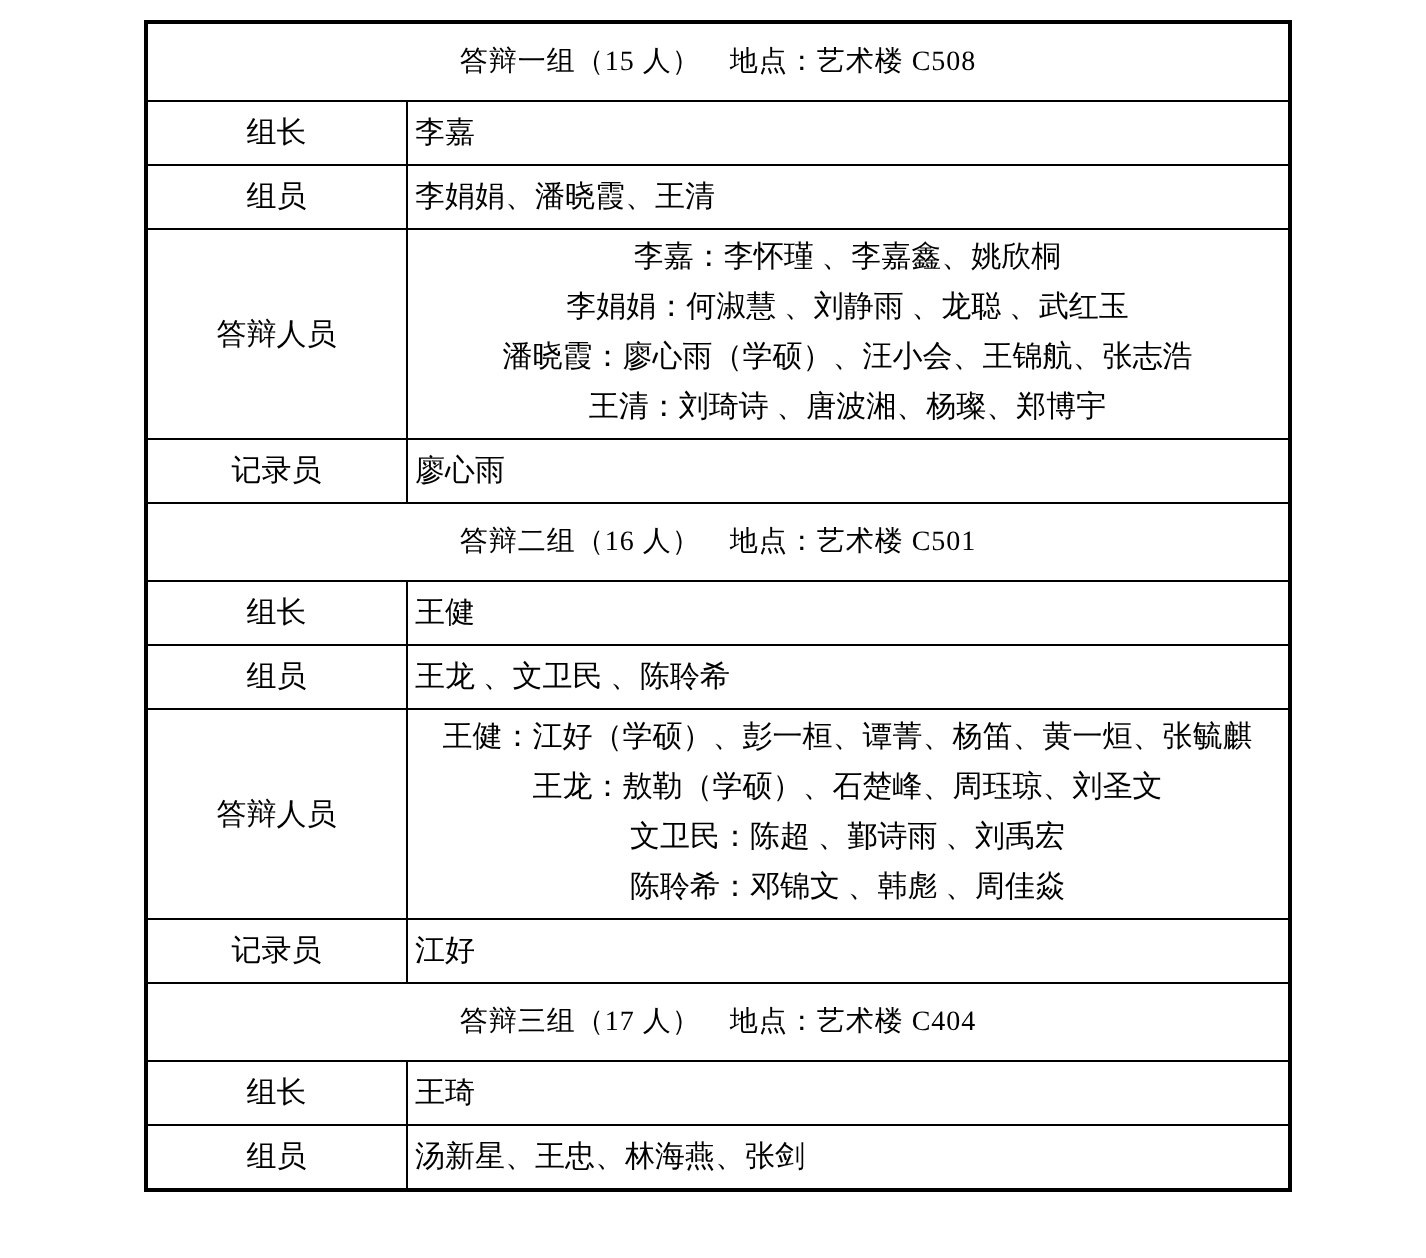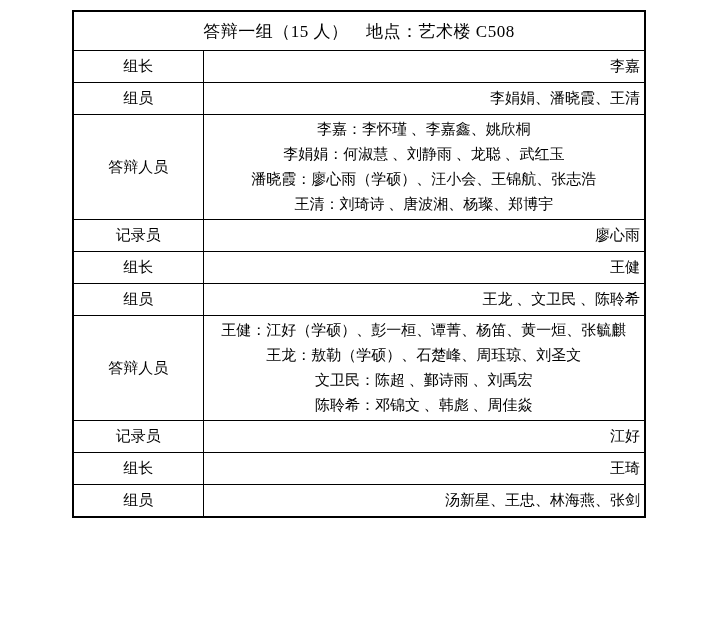--- a/index.html
+++ b/index.html
@@ -30,30 +30,30 @@
   table.defense-table col.c1 { width: 130px; }
   table.defense-table td {
     border: 1px solid #000000;
     padding: 2px 4px;
     vertical-align: middle;
   }
   table.defense-table { border: 2px solid #000000; }
   td.hdr {
     height: 34px;
     text-align: center;
-    font-size: 17px;
+    font-size: 14px;
     letter-spacing: 0.5px;
   }
   td.lbl {
     height: 27px;
     text-align: center;
     margin-left: 24px;
   }
   td.val {
-    text-align: right;
+    text-align: left;
   }
   td.tall {
     height: 96px;
     text-align: center;
   }
   td.lines {
     text-align: left;
     vertical-align: middle;
     padding-left: 4px;
   }
@@ -93,20 +93,23 @@
           <div>潘晓霞：廖心雨（学硕）、汪小会、王锦航、张志浩</div>
           <div>王清：刘琦诗 、唐波湘、杨璨、郑博宇</div>
         </td>
       </tr>
       <tr>
         <td class="lbl">记录员</td>
         <td class="val">廖心雨</td>
       </tr>
 
       <tr>
+        <td colspan="2" class="hdr">答辩二组（16 人）　地点：艺术楼 C501</td>
+      </tr>
+      <tr>
         <td class="lbl">组长</td>
         <td class="val">王健</td>
       </tr>
       <tr>
         <td class="lbl">组员</td>
         <td class="val">王龙 、文卫民 、陈聆希</td>
       </tr>
       <tr>
         <td class="lbl tall">答辩人员</td>
         <td class="lines tall">
@@ -115,20 +118,23 @@
           <div>文卫民：陈超 、鄞诗雨 、刘禹宏</div>
           <div>陈聆希：邓锦文 、韩彪 、周佳焱</div>
         </td>
       </tr>
       <tr>
         <td class="lbl">记录员</td>
         <td class="val">江好</td>
       </tr>
 
       <tr>
+        <td colspan="2" class="hdr">答辩三组（17 人）　地点：艺术楼 C404</td>
+      </tr>
+      <tr>
         <td class="lbl">组长</td>
         <td class="val">王琦</td>
       </tr>
       <tr>
         <td class="lbl">组员</td>
         <td class="val">汤新星、王忠、林海燕、张剑</td>
       </tr>
     </tbody>
   </table>
 </div>

